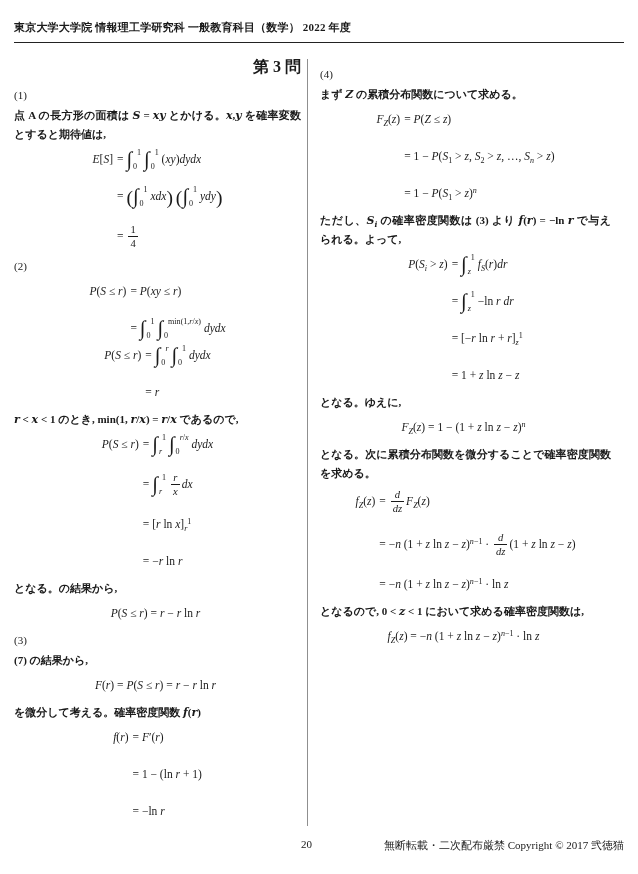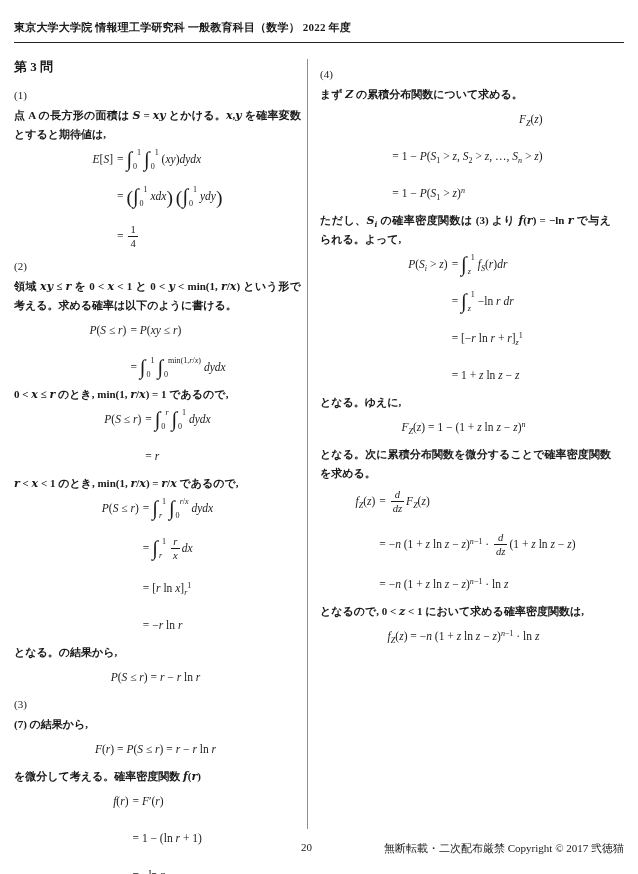--- a/index.html
+++ b/index.html
@@ -14,21 +14,21 @@
     display:flex;flex-direction:column;
   }
   .doc-header{border-bottom:1px solid var(--rule);padding:8px 0 7px 0;}
   .doc-header-title{font-size:11px;letter-spacing:0.2px;font-weight:bold;}
   .doc-body{display:flex;margin-top:14px;min-height:752px;align-items:stretch;}
   .col{font-size:11px;line-height:19px;}
   .col-left{width:293px;padding-right:6px;}
   .col-divider{width:1px;background:var(--divider);margin:2px 0 2px 0;}
   .col-right{width:303px;padding-left:12px;}
 
-  .sec-heading{font-size:13px;font-weight:bold;margin:0 0 10px 0;}
+  .sec-heading{font-size:16px;font-weight:bold;margin:0 0 10px 0;text-align:right;}
   .sub-label{margin:8px 0 0 0;}
   .para{margin:1px 0;text-align:justify;font-weight:bold;}
   .para i{font-family:"DejaVu Serif","Liberation Serif",serif;}
 
   .eq{margin:6px 0 8px 0;font-size:11.5px;}
   .eq-grid{display:grid;grid-template-columns:auto auto;width:fit-content;margin:0 auto;row-gap:18px;align-items:baseline;}
   .eq-l{text-align:right;white-space:nowrap;}
   .eq-r{text-align:left;white-space:nowrap;padding-left:4px;}
 
   i{font-style:italic;}
@@ -68,30 +68,28 @@
           <div class="eq-grid">
             <div class="eq-l"><i>E</i>[<i>S</i>]</div>
             <div class="eq-r">= <span class="int">∫</span><sub>0</sub><sup>1</sup> <span class="int">∫</span><sub>0</sub><sup>1</sup> (<i>x</i><i>y</i>)<i>d</i><i>y</i><i>d</i><i>x</i></div>
             <div class="eq-l"></div>
             <div class="eq-r">= <span class="bigp">(</span><span class="int">∫</span><sub>0</sub><sup>1</sup> <i>x</i><i>d</i><i>x</i><span class="bigp">)</span> <span class="bigp">(</span><span class="int">∫</span><sub>0</sub><sup>1</sup> <i>y</i><i>d</i><i>y</i><span class="bigp">)</span></div>
             <div class="eq-l"></div>
             <div class="eq-r">= <span class="frac"><span class="fn">1</span><span class="fd">4</span></span></div>
           </div>
         </div>
         <div class="sub-label">(2)</div>
-        <p class="para">領域 <i>x</i><i>y</i> ≤ <i>r</i> を 0 &lt; <i>x</i> &lt; 1 と 0 &lt; <i>y</i> &lt; <span class="rm">min</span>(1, <i>r</i>/<i>x</i>) という形で考える。求める確率は以下のように書ける。</p>
         <div class="eq">
           <div class="eq-grid">
             <div class="eq-l"><i>P</i>(<i>S</i> ≤ <i>r</i>)</div>
             <div class="eq-r">= <i>P</i>(<i>x</i><i>y</i> ≤ <i>r</i>)</div>
             <div class="eq-l"></div>
             <div class="eq-r">= <span class="int">∫</span><sub>0</sub><sup>1</sup> <span class="int">∫</span><sub>0</sub><sup><span class="rm">min</span>(1,<i>r</i>/<i>x</i>)</sup> <i>d</i><i>y</i><i>d</i><i>x</i></div>
           </div>
         </div>
-        <p class="para">0 &lt; <i>x</i> ≤ <i>r</i> のとき, <span class="rm">min</span>(1, <i>r</i>/<i>x</i>) = 1 であるので,</p>
         <div class="eq">
           <div class="eq-grid">
             <div class="eq-l"><i>P</i>(<i>S</i> ≤ <i>r</i>)</div>
             <div class="eq-r">= <span class="int">∫</span><sub>0</sub><sup><i>r</i></sup> <span class="int">∫</span><sub>0</sub><sup>1</sup> <i>d</i><i>y</i><i>d</i><i>x</i></div>
             <div class="eq-l"></div>
             <div class="eq-r">= <i>r</i></div>
           </div>
         </div>
         <p class="para"><i>r</i> &lt; <i>x</i> &lt; 1 のとき, <span class="rm">min</span>(1, <i>r</i>/<i>x</i>) = <i>r</i>/<i>x</i> であるので,</p>
         <div class="eq">
@@ -133,20 +131,21 @@
           </div>
         </div>
       </section>
     <div class="col-divider"></div>
     <section class="col col-right">
         <div class="sub-label">(4)</div>
         <p class="para">まず <i>Z</i> の累積分布関数について求める。</p>
         <div class="eq">
           <div class="eq-grid">
             <div class="eq-l"><i>F</i><sub><i>Z</i></sub>(<i>z</i>)</div>
+            <div class="eq-r">= <i>P</i>(<i>Z</i> ≤ <i>z</i>)</div>
             <div class="eq-l"></div>
             <div class="eq-r">= 1 − <i>P</i>(<i>S</i><sub>1</sub> &gt; <i>z</i>, <i>S</i><sub>2</sub> &gt; <i>z</i>, …, <i>S</i><sub><i>n</i></sub> &gt; <i>z</i>)</div>
             <div class="eq-l"></div>
             <div class="eq-r">= 1 − <i>P</i>(<i>S</i><sub>1</sub> &gt; <i>z</i>)<sup><i>n</i></sup></div>
           </div>
         </div>
         <p class="para">ただし、<i>S</i><sub><i>i</i></sub> の確率密度関数は (3) より <i>f</i>(<i>r</i>) = −<span class="rm">ln</span> <i>r</i> で与えられる。よって,</p>
         <div class="eq">
           <div class="eq-grid">
             <div class="eq-l"><i>P</i>(<i>S</i><sub><i>i</i></sub> &gt; <i>z</i>)</div>

